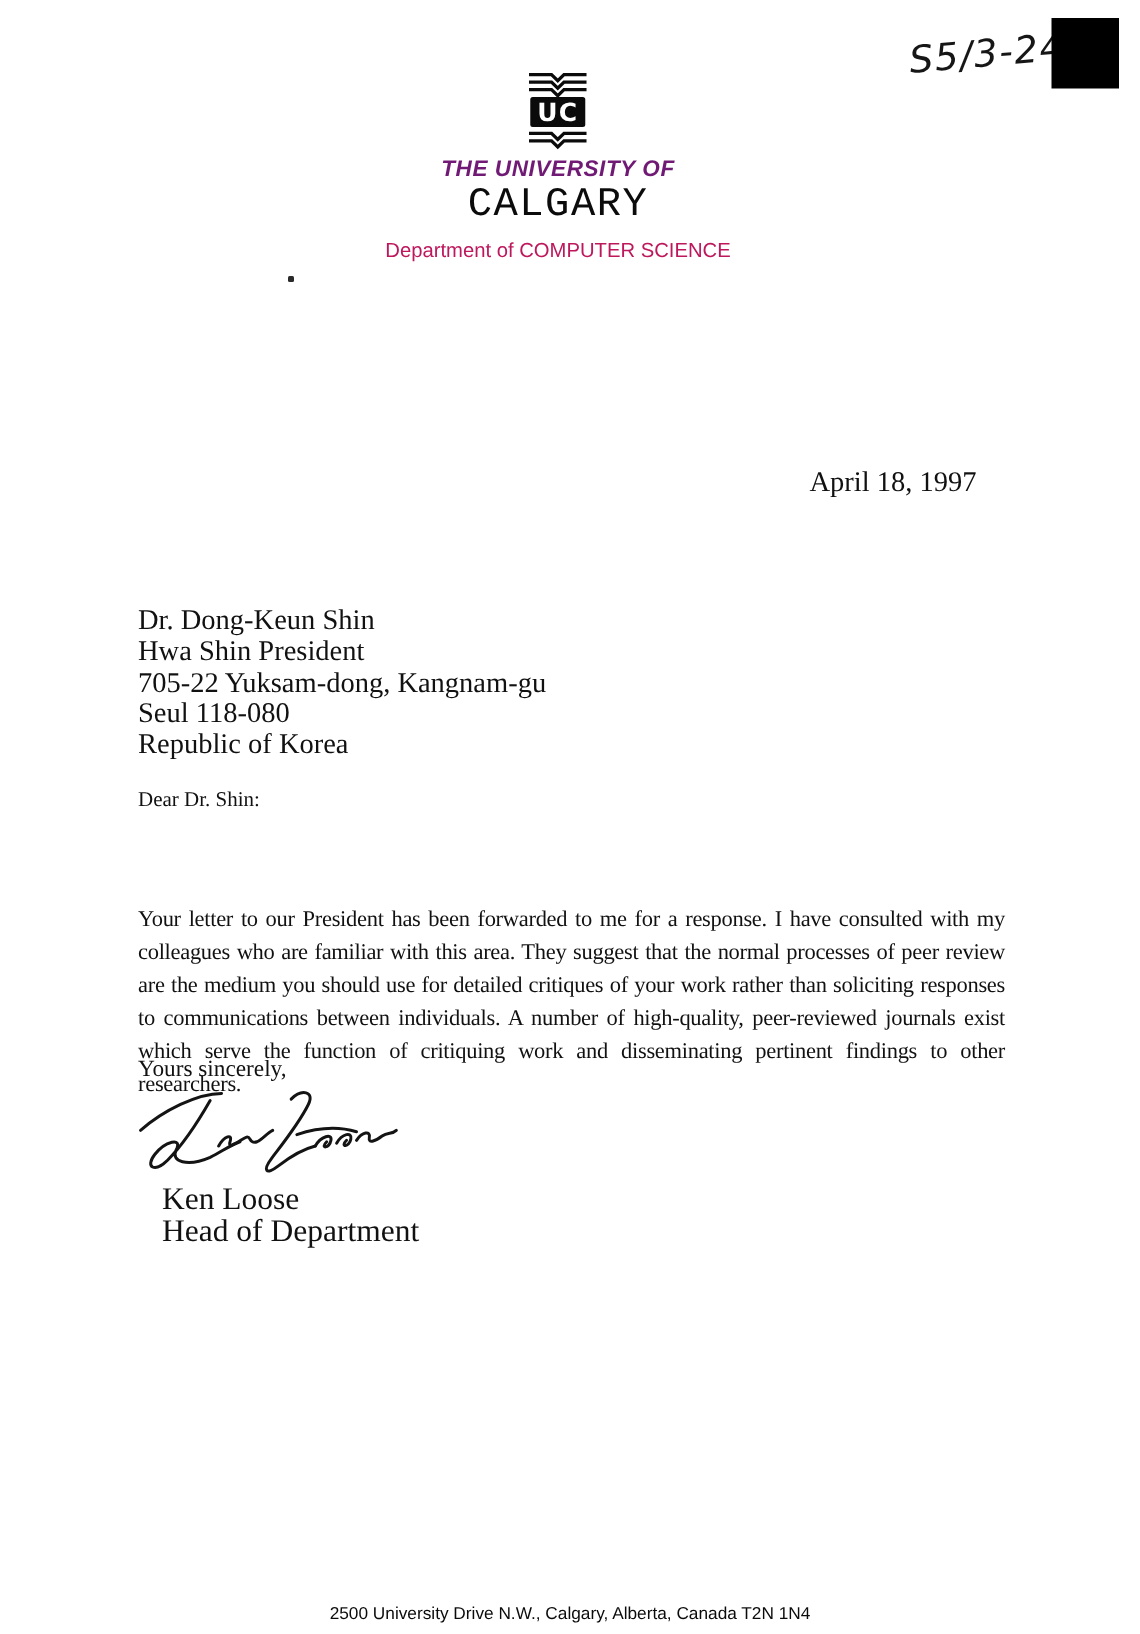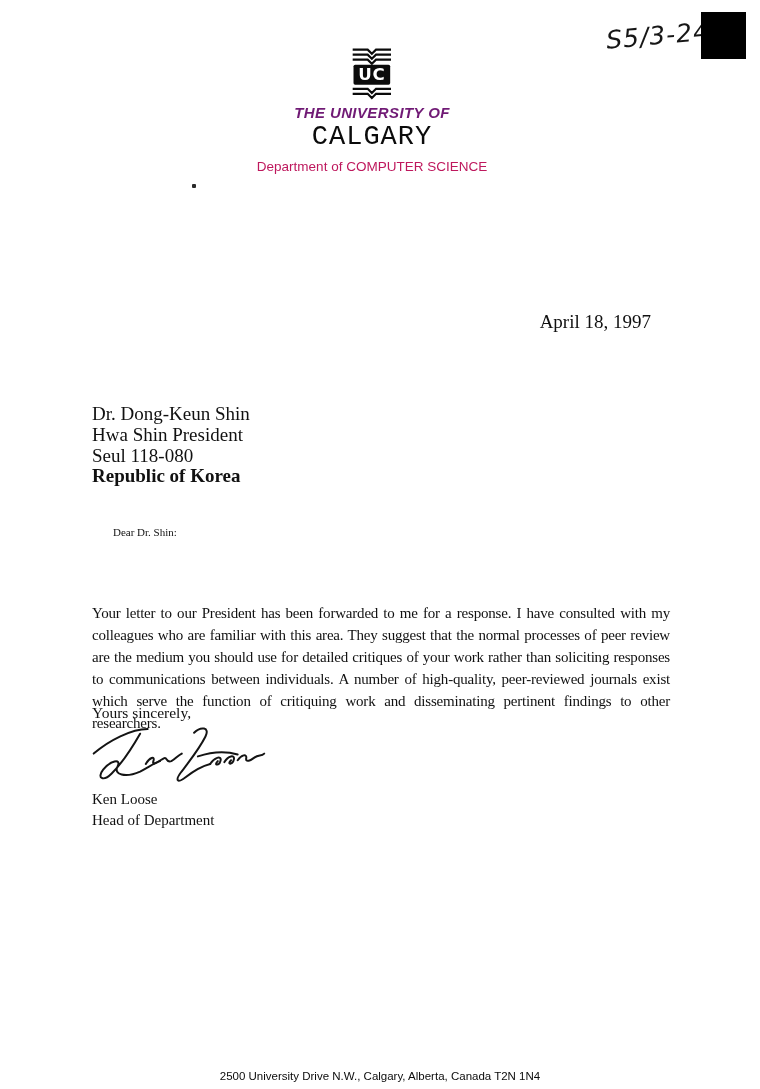--- a/index.html
+++ b/index.html
@@ -40,38 +40,38 @@
     position:absolute;left:192px;top:184px;width:4px;height:4px;
     background:#2a2a2a;border-radius:1px;
   }
   
   .dateline{
     position:absolute;right:109px;top:311px;font-size:19px;
   }
   .recipient{
     position:absolute;left:92px;top:372px;font-size:19px;line-height:20.8px;margin-top:32px;
   }
-  .recipient .country{font-weight:bold;}
+  .recipient .country{font-weight:normal;}
   .salutation{
-    position:absolute;left:92px;top:526px;font-size:11px;margin-left:21px;
+    position:absolute;left:92px;top:526px;font-size:14px;
   }
   .bodytext{
     position:absolute;left:92px;top:558px;width:578px;
     font-size:15px;letter-spacing:-0.2px;line-height:22px;
     text-align:justify;
     margin-top:44px;
   }
   .valediction{
     position:absolute;left:92px;top:704px;font-size:15.5px;
   }
   .signature{
     position:absolute;left:88px;top:724px;
   }
   .signer{
-    position:absolute;left:92px;top:789px;font-size:15px;line-height:20.5px;
+    position:absolute;left:108px;top:789px;font-size:21px;line-height:20.5px;
   }
   
   .footer{
     position:absolute;left:0;top:1036px;width:760px;text-align:center;
     font-family:"Liberation Sans", sans-serif;font-size:11.5px;
     color:#0b0b0b;line-height:16px;white-space:pre;
   }
 </style>
 </head>
 <body>
@@ -98,20 +98,21 @@
   <div class="dept">Department of COMPUTER SCIENCE</div>
 </div>
 
 <div class="speck"></div>
 
 <div class="dateline">April 18, 1997</div>
 
 <div class="recipient">
   <div>Dr. Dong-Keun Shin</div>
   <div>Hwa Shin President</div>
+  <div>705-22 Yuksam-dong, Kangnam-gu</div>
   <div>Seul 118-080</div>
   <div class="country">Republic of Korea</div>
 </div>
 
 <div class="salutation">Dear Dr. Shin:</div>
 
 <div class="bodytext">Your letter to our President has been forwarded to me for a response.  I have consulted with my colleagues who are familiar with this area.  They suggest that the normal processes of peer review are the medium you should use for detailed critiques of your work rather than soliciting responses to communications between individuals.  A number of high-quality, peer-reviewed journals exist which serve the function of critiquing work and disseminating pertinent findings to other researchers.</div>
 
 <div class="valediction">Yours sincerely,</div>
 

